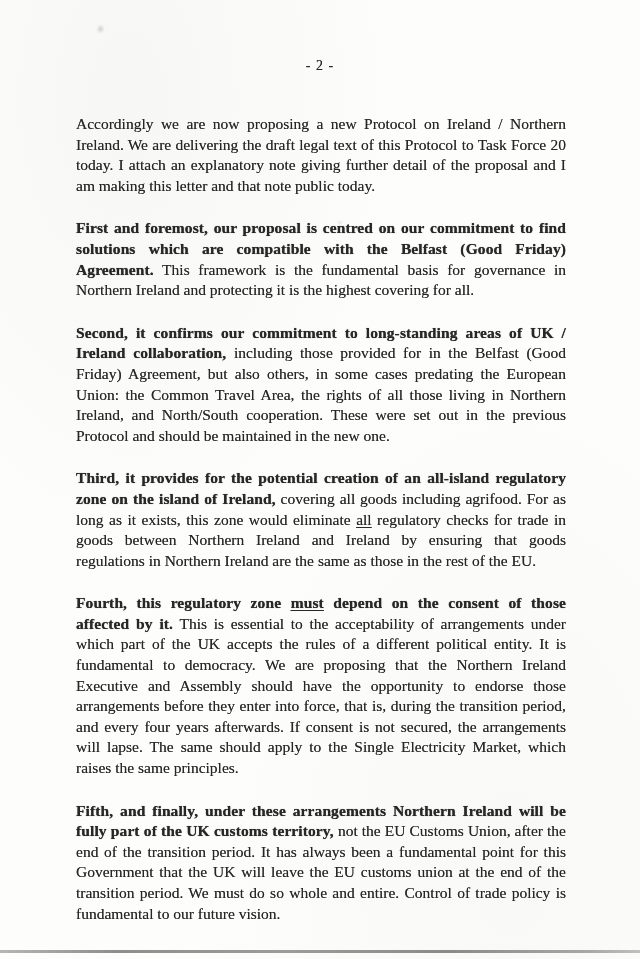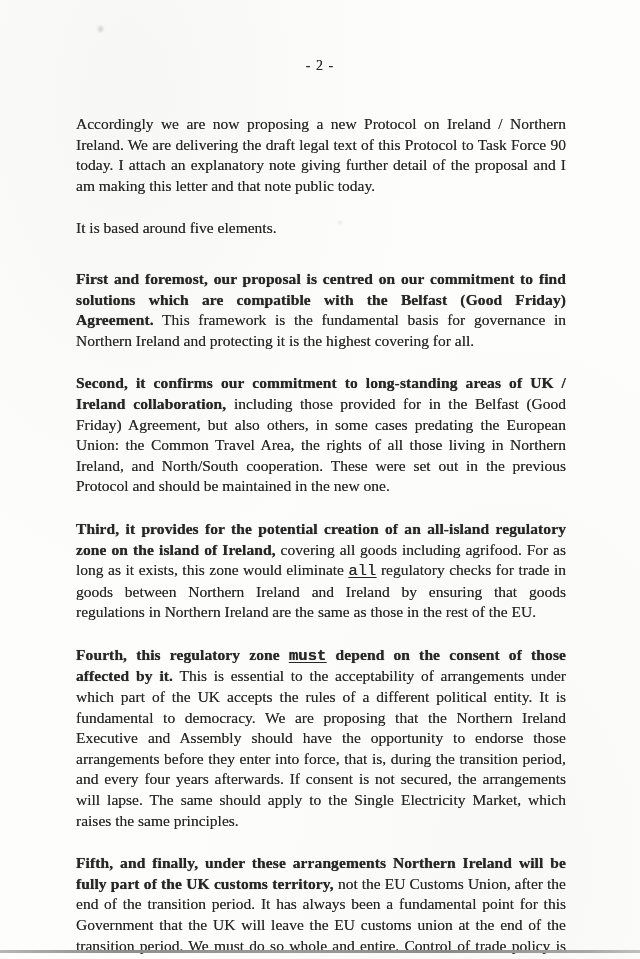--- a/index.html
+++ b/index.html
@@ -62,43 +62,41 @@
     text-align: left;
   }
   .para .b {
     font-weight: 700;
     letter-spacing: 0.1px;
     text-shadow: 0 0 0.7px rgba(25,25,23,0.8);
   }
   .para .u {
     text-decoration: underline;
     text-underline-offset: 2px;
-    font-family: Liberation Mono, monospace;
   }
   .scan-line {
     position: absolute;
     left: 0;
     top: 950px;
     width: 640px;
     height: 2.5px;
     background: linear-gradient(to right,
       #b6b6b4, #8e8e8c 18%, #9c9c9a 45%, #8a8a88 70%, #a8a8a6 92%, #c0c0be);
   }
 </style>
 </head>
 <body>
 
 <div class="page">
 
   <div class="page-number">- 2 -</div>
 
   <div class="content">
-    <p class="para"><span>Accordingly we are now proposing a new Protocol on Ireland / Northern Ireland. We are delivering the draft legal text of this Protocol to Task Force 90 today. I attach an explanatory note giving further detail of the proposal and I am making this letter and that note public today.</span></p>
+    <p class="para"><span>Accordingly we are now proposing a new Protocol on Ireland / Northern Ireland. We are delivering the draft legal text of this Protocol to Task Force 20 today. I attach an explanatory note giving further detail of the proposal and I am making this letter and that note public today.</span></p>
 
-    <p class="para short"><span>It is based around five elements.</span></p>
 
     <p class="para"><span class="b">First and foremost, our proposal is centred on our commitment to find solutions which are compatible with the Belfast (Good Friday) Agreement.</span><span> This framework is the fundamental basis for governance in Northern Ireland and protecting it is the highest covering for all.</span></p>
 
     <p class="para"><span class="b">Second, it confirms our commitment to long-standing areas of UK / Ireland collaboration,</span><span> including those provided for in the Belfast (Good Friday) Agreement, but also others, in some cases predating the European Union: the Common Travel Area, the rights of all those living in Northern Ireland, and North/South cooperation. These were set out in the previous Protocol and should be maintained in the new one.</span></p>
 
     <p class="para"><span class="b">Third, it provides for the potential creation of an all-island regulatory zone on the island of Ireland,</span><span> covering all goods including agrifood. For as long as it exists, this zone would eliminate </span><span class="u">all</span><span> regulatory checks for trade in goods between Northern Ireland and Ireland by ensuring that goods regulations in Northern Ireland are the same as those in the rest of the EU.</span></p>
 
     <p class="para"><span class="b">Fourth, this regulatory zone </span><span class="b u">must</span><span class="b"> depend on the consent of those affected by it.</span><span> This is essential to the acceptability of arrangements under which part of the UK accepts the rules of a different political entity. It is fundamental to democracy. We are proposing that the Northern Ireland Executive and Assembly should have the opportunity to endorse those arrangements before they enter into force, that is, during the transition period, and every four years afterwards. If consent is not secured, the arrangements will lapse. The same should apply to the Single Electricity Market, which raises the same principles.</span></p>
 
     <p class="para"><span class="b">Fifth, and finally, under these arrangements Northern Ireland will be fully part of the UK customs territory,</span><span> not the EU Customs Union, after the end of the transition period. It has always been a fundamental point for this Government that the UK will leave the EU customs union at the end of the transition period. We must do so whole and entire. Control of trade policy is fundamental to our future vision.</span></p>

